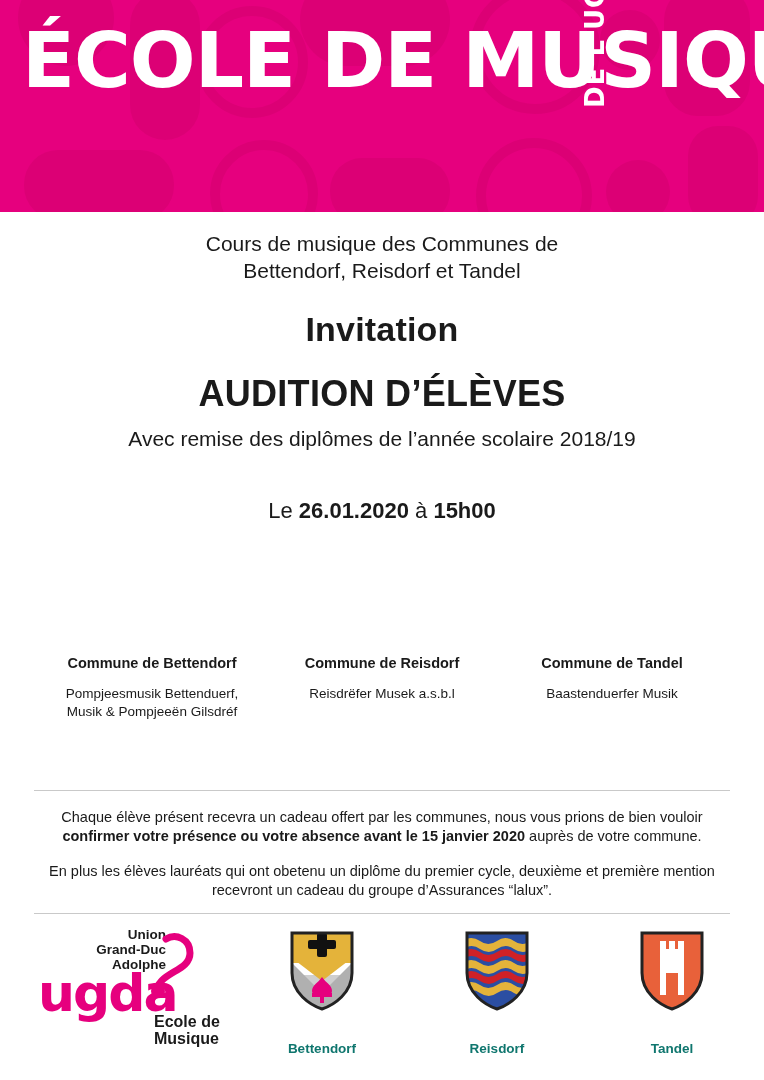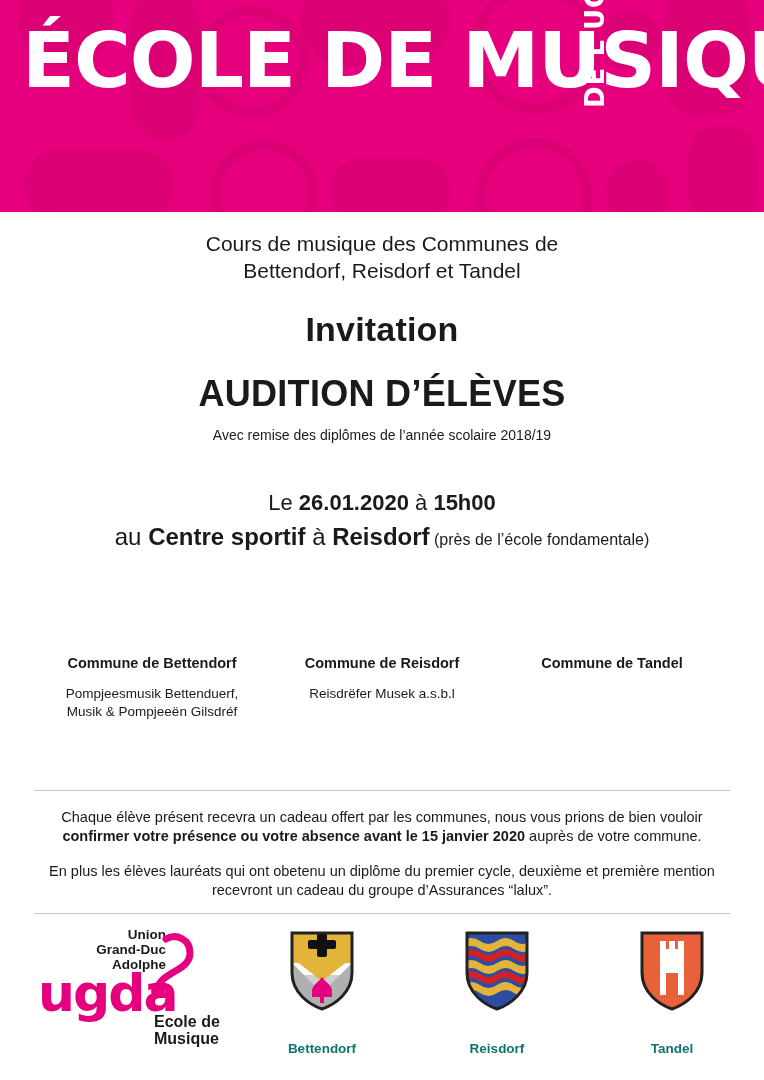--- a/index.html
+++ b/index.html
@@ -103,21 +103,21 @@
     letter-spacing: 0.2px;
   }
   .audition {
     margin-top: 24px;
     font-size: 36px;
     font-weight: bold;
     letter-spacing: 0.3px;
   }
   .diplomes {
     margin-top: 12px;
-    font-size: 14px;
+    font-size: 21px;
   }
   .datetime {
     margin-top: 44px;
     font-size: 22px;
     line-height: 32px;
   }
   .datetime b { font-weight: bold; margin-top: 22px; }
   .venue {
     margin-top: 2px;
     font-size: 24px;
@@ -290,41 +290,41 @@
     <div class="invitation">Invitation</div>
 
     <div class="audition">AUDITION D’ÉLÈVES</div>
 
     <div class="diplomes">Avec remise des diplômes de l’année scolaire 2018/19</div>
 
     <div class="datetime">
       <span>Le </span><b>26.01.2020</b><span> à </span><b>15h00</b>
     </div>
 
-    <div class="venue">
-      <span>au </span><b>Centre sportif</b><span> à </span><b>Reisdorf</b><span class="small"> (près de l’école fondamentale)</span>
-    </div>
   </div>
 
   <div class="columns">
     <div class="col">
       <div class="col-title">Commune de Bettendorf</div>
       <div class="col-body">
         <div>Pompjeesmusik Bettenduerf,</div>
         <div>Musik &amp; Pompjeeën Gilsdréf</div>
       </div>
     </div>
     <div class="col">
       <div class="col-title">Commune de Reisdorf</div>
       <div class="col-body">
         <div>Reisdrëfer Musek a.s.b.l</div>
       </div>
     </div>
     <div class="col">
       <div class="col-title">Commune de Tandel</div>
+      <div class="col-body">
+        <div>Baastenduerfer Musik</div>
+      </div>
     </div>
   </div>
 
   <div class="rule r1"></div>
 
   <div class="notes">
     <p class="note-p">
       <span>Chaque élève présent recevra un cadeau offert par les communes, nous vous prions de bien vouloir </span><b>confirmer votre présence ou votre absence avant le 15 janvier 2020</b><span> auprès de votre commune.</span>
     </p>
     <p class="note-p">En plus les élèves lauréats qui ont obetenu un diplôme du premier cycle, deuxième et première mention recevront un cadeau du groupe d’Assurances “lalux”.</p>

